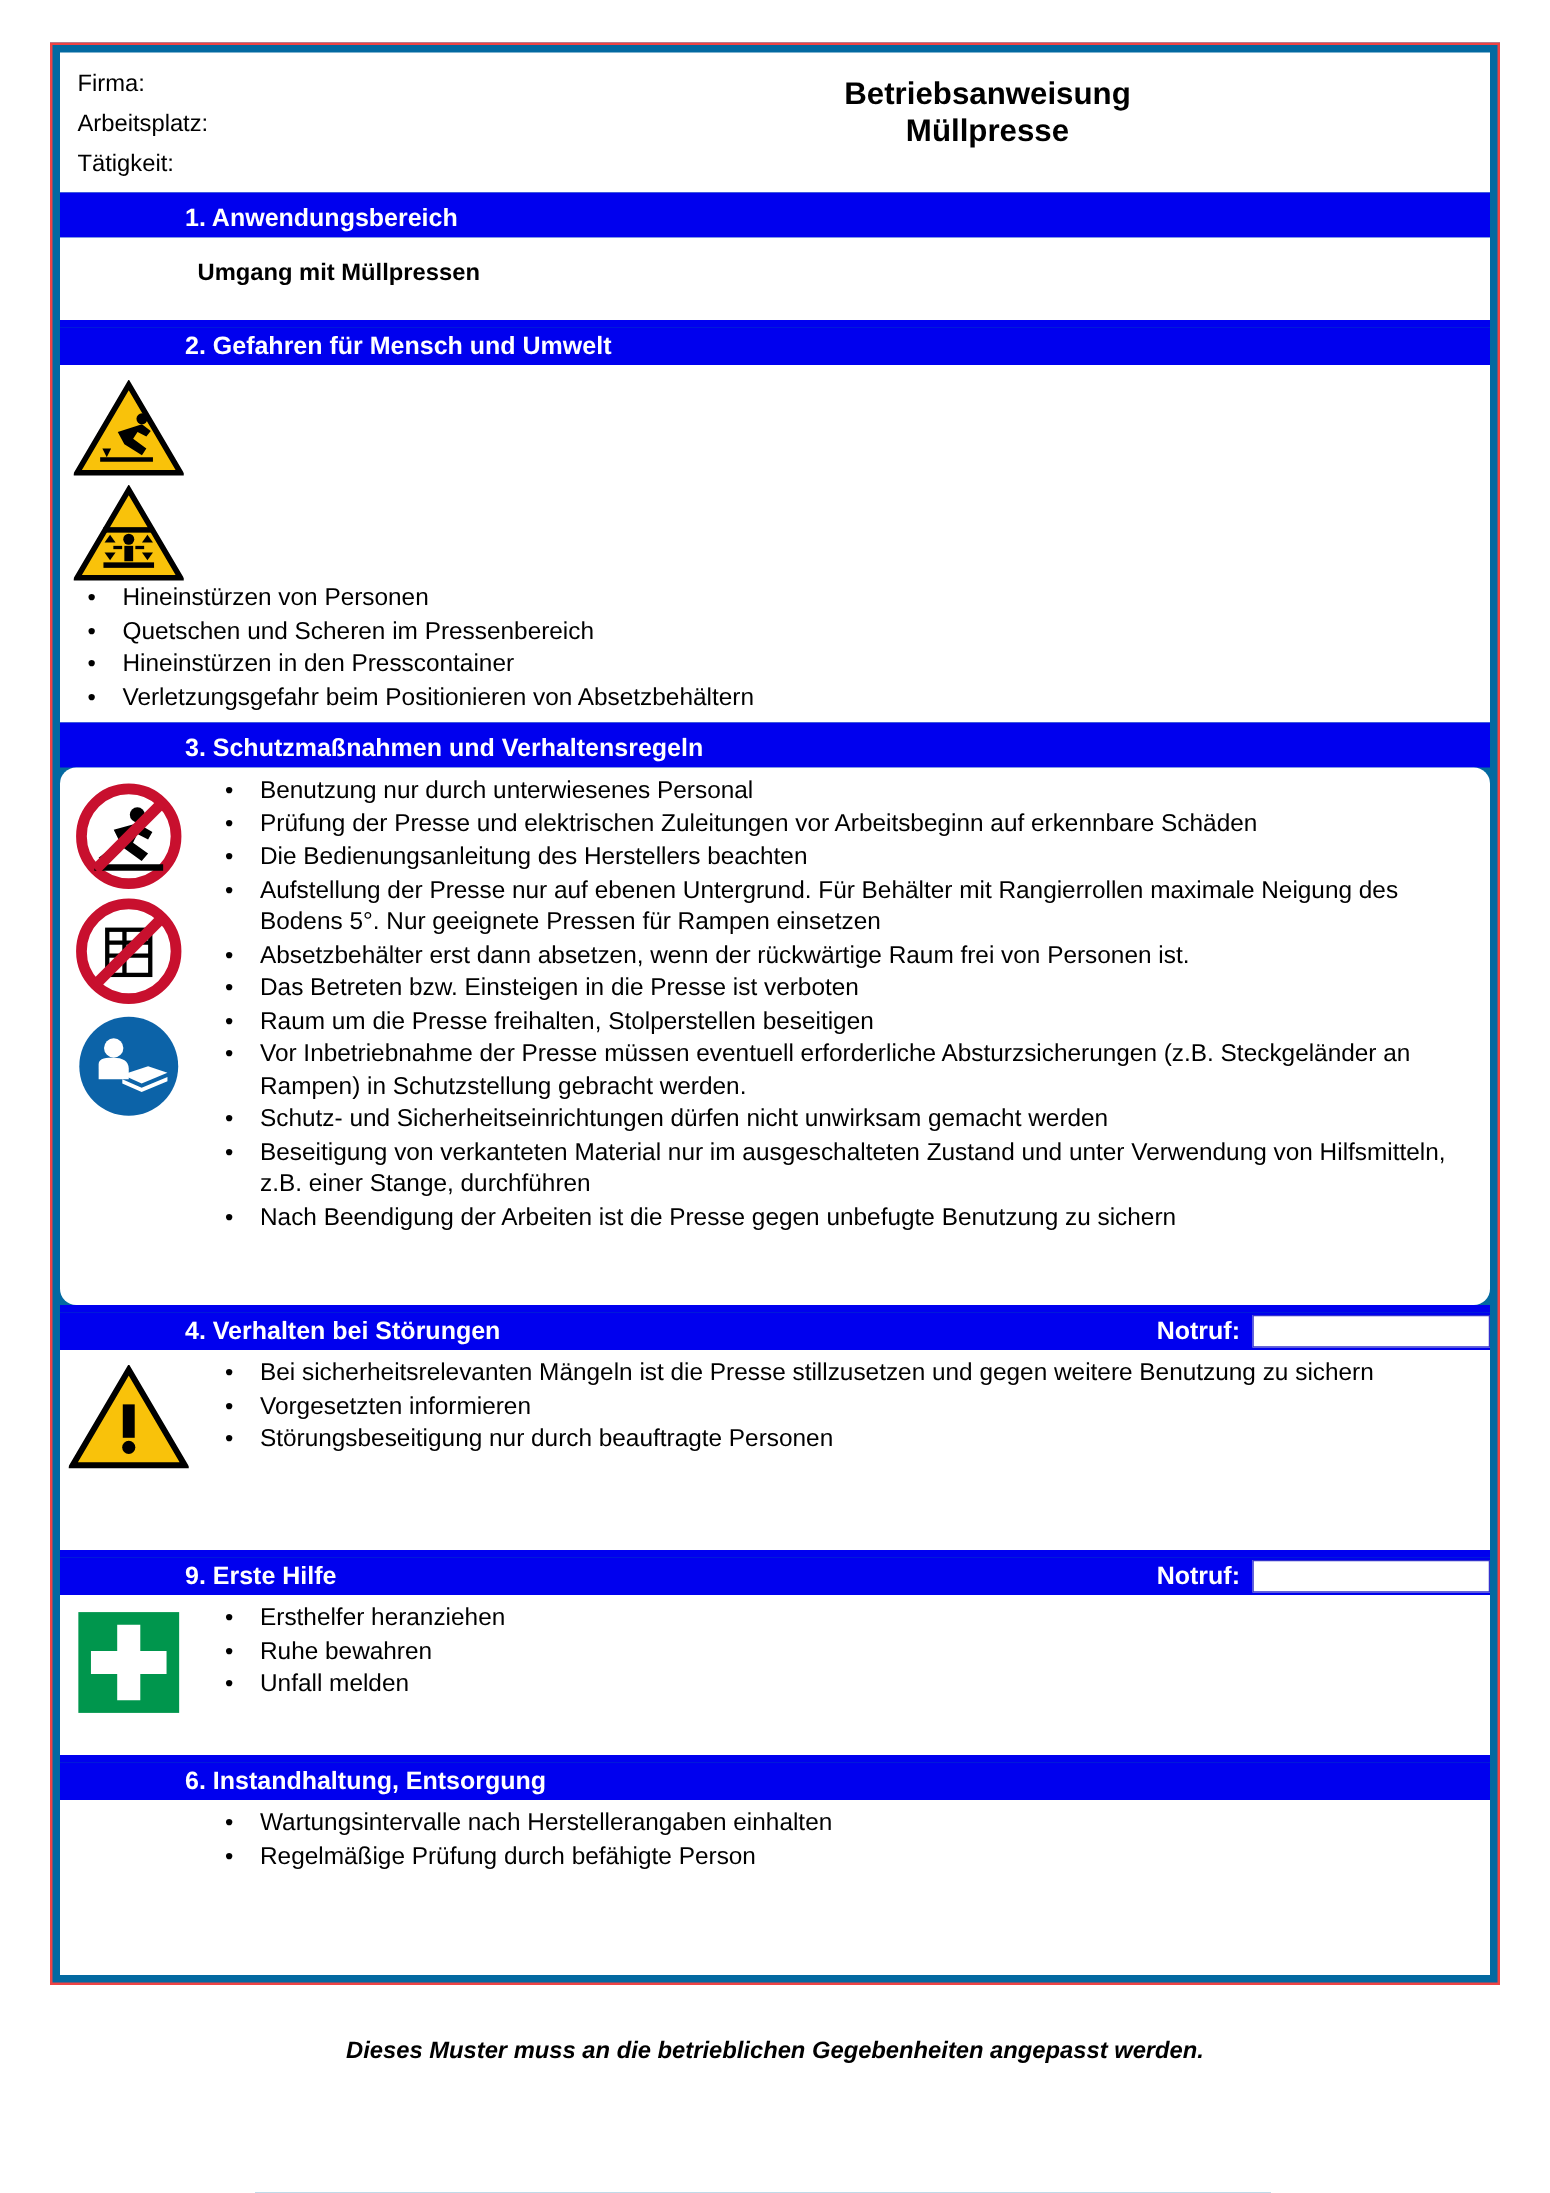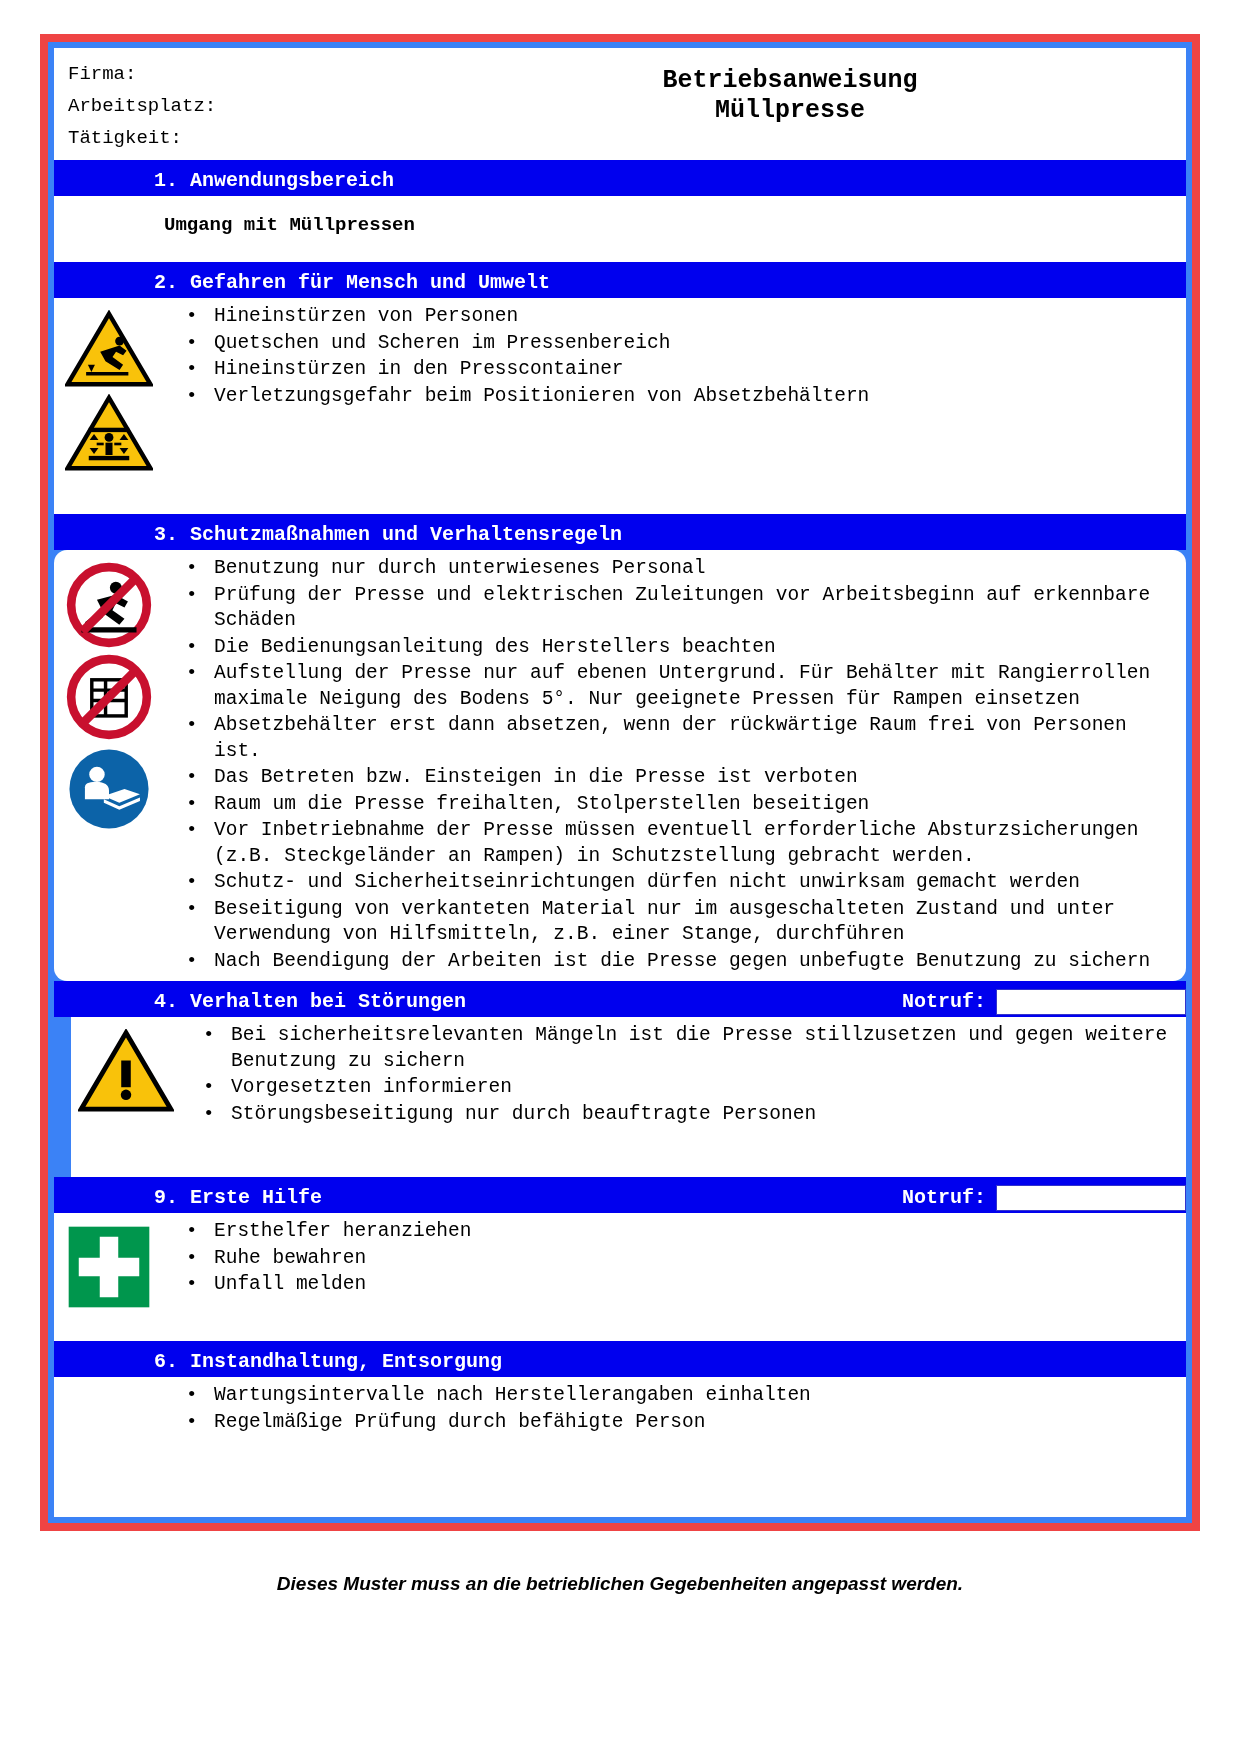--- a/index.html
+++ b/index.html
@@ -15,25 +15,24 @@
     position: relative;
   }
   .page {
     width: 1240px;
     height: 1754px;
     box-sizing: border-box;
     padding: 34px 40px 0 40px;
     position: relative;
   }
   .frame {
-    background: #3b82f6;
-    border: 8px solid #ef4444;
+    background: #0369a1;
+    border: 2px solid #ef4444;
     padding: 6px;
     box-sizing: border-box;
-    font-family: Liberation Mono, monospace;
   }
 
   
   .header {
     background: #ffffff;
     display: flex;
     align-items: stretch;
     min-height: 112px;
     box-sizing: border-box;
   }
@@ -174,21 +173,21 @@
     </div>
     <div class="section-body" style="min-height:66px;">
       <div class="plain-bold">Umgang mit Müllpressen</div>
     </div>
 
     <div class="gap"></div>
 
     <div class="section-bar">
       <span class="bar-title">2. Gefahren für Mensch und Umwelt</span>
     </div>
-    <div class="section-body" style="min-height:216px;">
+    <div class="section-body" style="min-height:216px;flex-direction:column;">
       <div class="icon-col">
 
         <svg class="ico" width="88" height="78" viewBox="0 0 100 88">
           <polygon points="50,4 97,84 3,84" fill="#f9c20a" stroke="#000000" stroke-width="5"></polygon>
           <polygon points="50,16 87,79 13,79" fill="#f9c20a"></polygon>
           <g fill="#000000">
             <circle cx="62" cy="35" r="5"></circle>
             <path d="M40 47 L62 40 L70 46 L66 51 L58 47 L54 53 L66 62 L62 68 L46 58 Z"></path>
             <path d="M24 70 L72 70 L72 74 L24 74 Z"></path>
             <path d="M26 62 L34 62 L30 70 Z"></path>
@@ -280,21 +279,21 @@
     </div>
 
     <div class="gap"></div>
 
     <div class="section-bar">
       <span class="bar-title">4. Verhalten bei Störungen</span>
       <span class="bar-spacer"></span>
       <span class="bar-notruf">Notruf:</span>
       <span class="notruf-field"></span>
     </div>
-    <div class="section-body" style="min-height:160px;margin-left:17px;">
+    <div class="section-body" style="min-height:160px;">
       <div class="icon-col">
 
         <svg class="ico" width="96" height="84" viewBox="0 0 100 88">
           <polygon points="50,4 97,84 3,84" fill="#f9c20a" stroke="#000000" stroke-width="5"></polygon>
           <polygon points="50,16 87,79 13,79" fill="#f9c20a"></polygon>
           <rect x="45" y="33" width="10" height="28" fill="#000000"></rect>
           <circle cx="50" cy="69" r="5.5" fill="#000000"></circle>
         </svg>
       </div>
       <div class="text-col">

